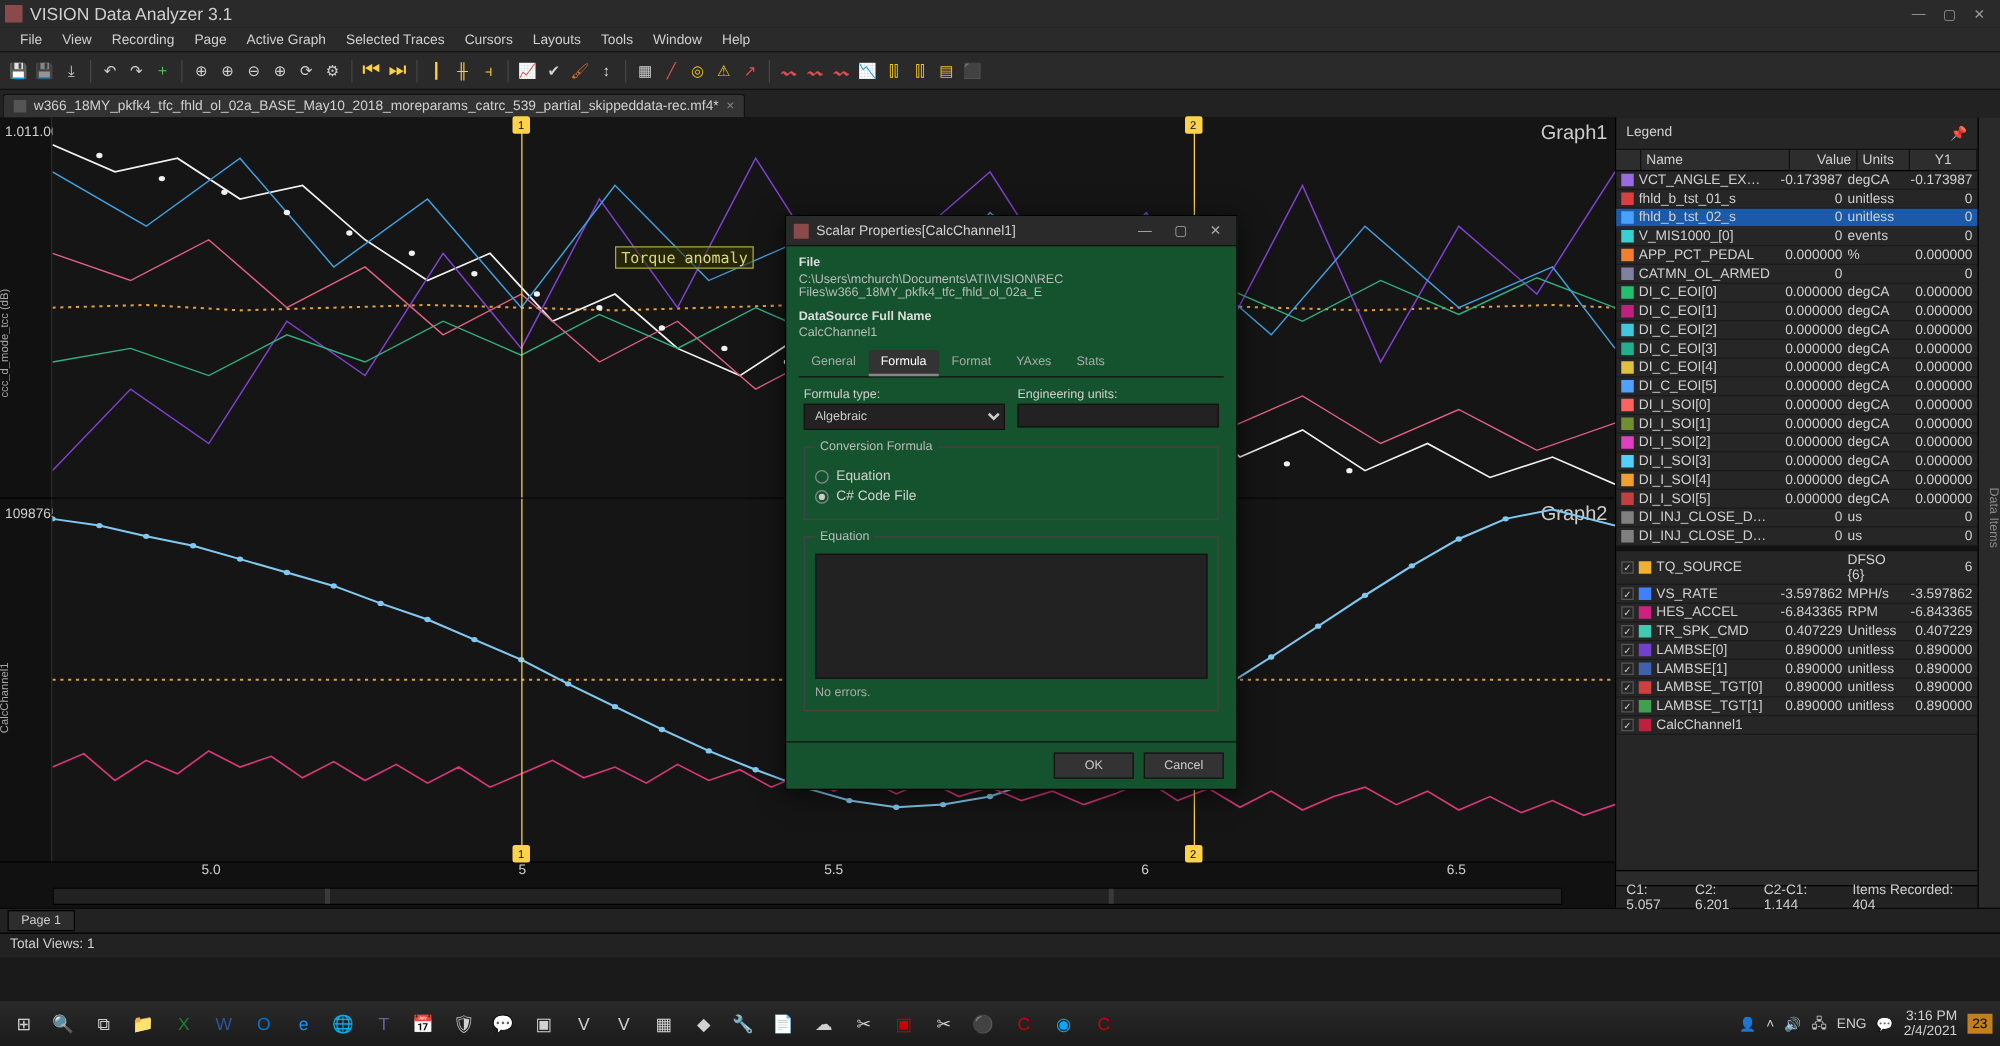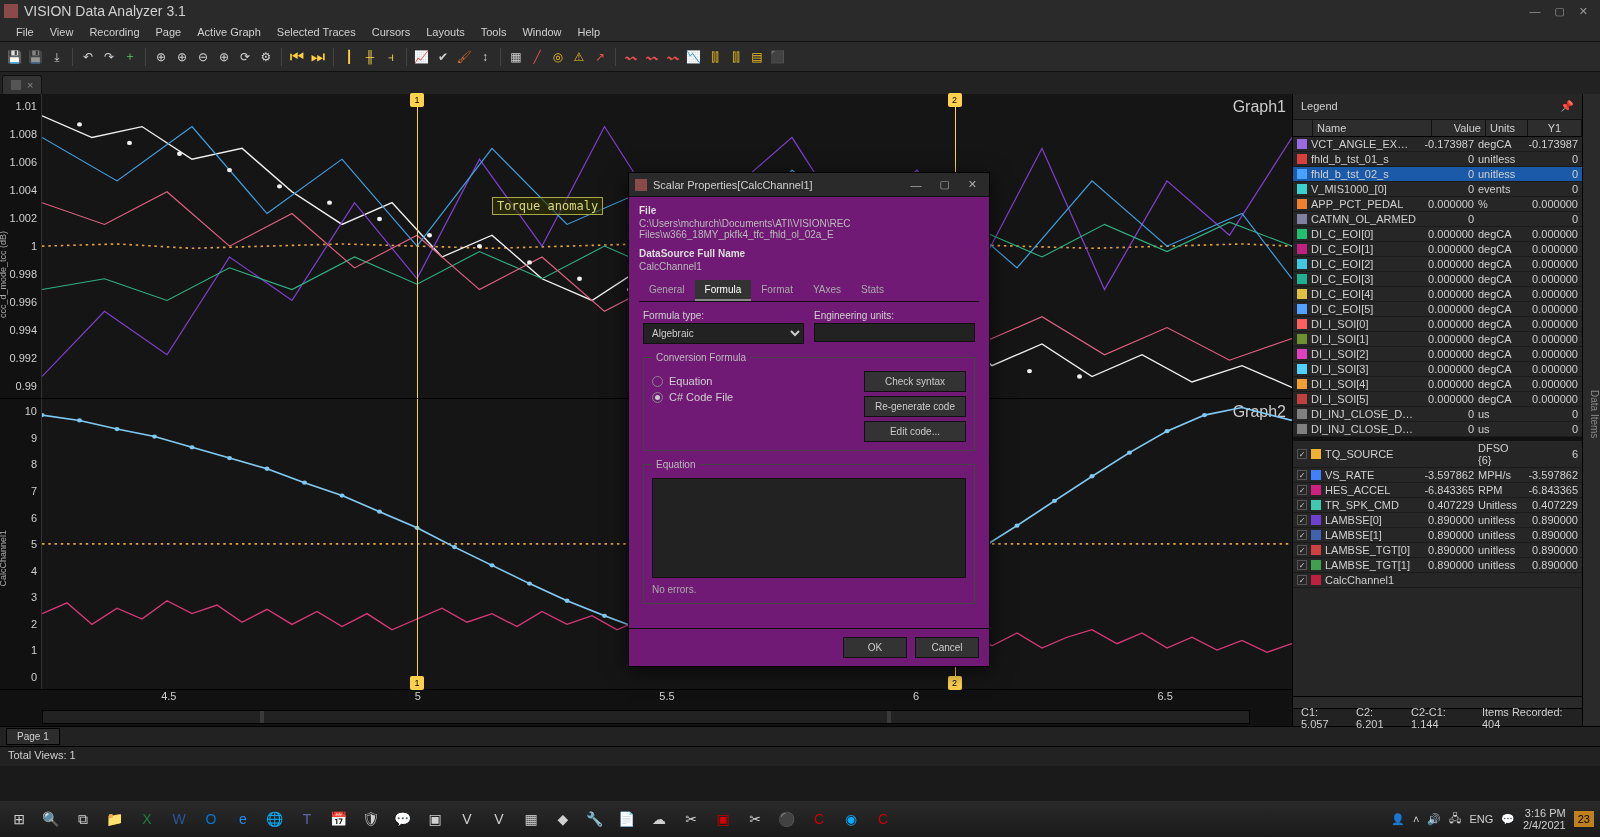--- a/index.html
+++ b/index.html
@@ -16,21 +16,21 @@
 .sep{width:1px;height:18px;background:#444;margin:0 3px}
 .tabrow{height:22px;background:#222;display:flex;align-items:flex-end}
 .tab{background:#333;border:1px solid #111;border-bottom:none;padding:3px 8px;display:flex;align-items:center;gap:6px;margin-left:2px;border-radius:3px 3px 0 0}
 .tab .x{cursor:pointer;color:#888}
 .tab .ic{width:10px;height:10px;background:#555}
 .main{display:flex;height:632px;background:#1a1a1a}
 .graphs{flex:1;display:flex;flex-direction:column;background:#111;position:relative}
 .legendpanel{width:290px;background:#262626;border-left:1px solid #000;display:flex;flex-direction:column}
 .sidetab{width:18px;background:#2a2a2a;border-left:1px solid #000;writing-mode:vertical-rl;text-align:center;padding-top:8px;font-size:10px;color:#888}
 .graph{flex:1;position:relative;border-bottom:1px solid #000;display:flex}
-.yaxis{width:42px;border-right:1px solid #333;display:flex;flex-direction:column;justify-content:space-between;padding:6px 4px;text-align:right;font-size:9px;color:#aaa}
+.yaxis{width:42px;border-right:1px solid #333;display:flex;flex-direction:row;justify-content:space-between;padding:6px 4px;text-align:right;font-size:9px;color:#aaa}
 .yaxis .yl{writing-mode:vertical-rl;transform:rotate(180deg);position:absolute;left:-2px;top:45%;font-size:9px;color:#aaa}
 .plot{flex:1;position:relative;background:#151515}
 .gtitle{position:absolute;top:4px;right:6px;font-size:16px;color:#ccc}
 svg.pl{position:absolute;inset:0;width:100%;height:100%}
 .cursor{position:absolute;top:0;bottom:0;width:1px;background:#ffd24d}
 .cursor .lab{position:absolute;bottom:-1px;left:-7px;width:14px;height:14px;background:#ffd24d;color:#000;font-size:9px;text-align:center;line-height:14px;border-radius:2px}
 .cursor .labtop{top:-1px;bottom:auto}
 .ann{position:absolute;border:1px solid #a8a84a;background:rgba(50,50,0,.6);color:#d8d87a;font-family:monospace;font-size:12px;padding:1px 4px}
 .xaxis{height:36px;display:flex;flex-direction:column}
 .xticks{height:18px;display:flex;justify-content:space-around;align-items:flex-start;padding-left:42px;font-size:9px;color:#aaa}
@@ -49,21 +49,21 @@
 .lrow.sel{background:#1a5aa8}
 .stbar{height:18px;background:#222;border-top:1px solid #000;display:flex;justify-content:flex-end;align-items:center;padding:0 8px;gap:12px;font-size:10px;color:#bbb}
 .pagebar{height:20px;background:#222;border-top:1px solid #000;display:flex;align-items:center;padding:0 6px}
 .pagebar .pg{border:1px solid #000;background:#2d2d2d;padding:2px 10px;font-size:10px}
 .footer{height:20px;background:#222;border-top:1px solid #000;padding:2px 8px;font-size:10px}
 .taskbar{position:absolute;bottom:0;left:0;right:0;height:36px;background:linear-gradient(#2a2a2a,#1a1a1a);display:flex;align-items:center;padding:0 6px;gap:6px}
 .taskbar .ti{width:26px;height:26px;display:flex;align-items:center;justify-content:center;cursor:pointer;font-size:14px}
 .taskbar .tray{margin-left:auto;display:flex;align-items:center;gap:8px;font-size:10px;color:#ccc}
 .taskbar .clk{text-align:right;line-height:1.1}
 
-.dlg{position:absolute;left:628px;top:172px;width:362px;background:#701a75;border:1px solid #000;box-shadow:0 4px 20px rgba(0,0,0,.6);z-index:50}
+.dlg{position:absolute;left:628px;top:172px;width:362px;background:#14532d;border:1px solid #000;box-shadow:0 4px 20px rgba(0,0,0,.6);z-index:50}
 .dlg .dtb{height:24px;display:flex;align-items:center;padding:0 6px;gap:6px;background:#2a2a2a;border-bottom:1px solid #111}
 .dlg .dtb .t{flex:1;font-size:11px}
 .dlg .dtb span.b{cursor:pointer;padding:0 6px;color:#aaa}
 .dlg .body{padding:8px 10px}
 .dlg .lbl{font-size:10px;color:#ddd;font-weight:600}
 .dlg .val{font-size:10px;color:#bbb;margin:2px 0 8px}
 .dlg .tabs{display:flex;border-bottom:1px solid #111;margin-top:4px}
 .dlg .tabs div{padding:4px 10px;font-size:10px;cursor:pointer;color:#aaa}
 .dlg .tabs div.act{border-bottom:2px solid #888;color:#fff;background:#333}
 .dlg .frm{padding:8px 4px}
@@ -149,20 +149,21 @@
   <span class="tbtn" style="color:#f0c020">📉</span>
   <span class="tbtn" style="color:#f0c020">⫿⫿</span>
   <span class="tbtn" style="color:#f0c020">⫿⫿</span>
   <span class="tbtn" style="color:#f0c020">▤</span>
   <span class="tbtn" style="color:#e05050">⬛</span>
 </div>
 
 <div class="tabrow">
   <div class="tab">
     <span class="ic"></span>
+    <span>w366_18MY_pkfk4_tfc_fhld_ol_02a_BASE_May10_2018_moreparams_catrc_539_partial_skippeddata-rec.mf4*</span>
     <span class="x">×</span>
   </div>
 </div>
 
 <div class="main">
   <div class="graphs">
 
     <div class="graph" style="flex:1.05">
       <div class="yaxis">
         <span class="yl">ccc_d_mode_tcc (dB)</span>
@@ -281,21 +282,21 @@
           <div class="lab">1</div>
         </div>
         <div class="cursor" style="left:73%">
           <div class="lab">2</div>
         </div>
       </div>
     </div>
 
     <div class="xaxis">
       <div class="xticks">
-        <span>4.5</span>
+        <span>5.0</span>
         <span>5</span>
         <span>5.5</span>
         <span>6</span>
         <span>6.5</span>
       </div>
       <div class="scroll">
         <div class="thumb" style="left:18%;width:4px"></div>
         <div class="thumb" style="left:70%;width:4px"></div>
       </div>
     </div>
@@ -589,25 +590,20 @@
         <div style="display:flex;gap:10px">
           <div style="flex:1">
             <div class="radio">
                 <span class="r"></span>
                 <span>Equation</span>
               </div>
             <div class="radio">
                 <span class="r on"></span>
                 <span>C# Code File</span>
               </div>
-          </div>
-          <div class="bcol">
-            <button>Check syntax</button>
-            <button>Re-generate code</button>
-            <button>Edit code...</button>
           </div>
         </div>
       </fieldset>
       <fieldset>
         <legend>Equation</legend>
         <div class="eq"></div>
         <div class="err">No errors.</div>
       </fieldset>
     </div>
   </div>

